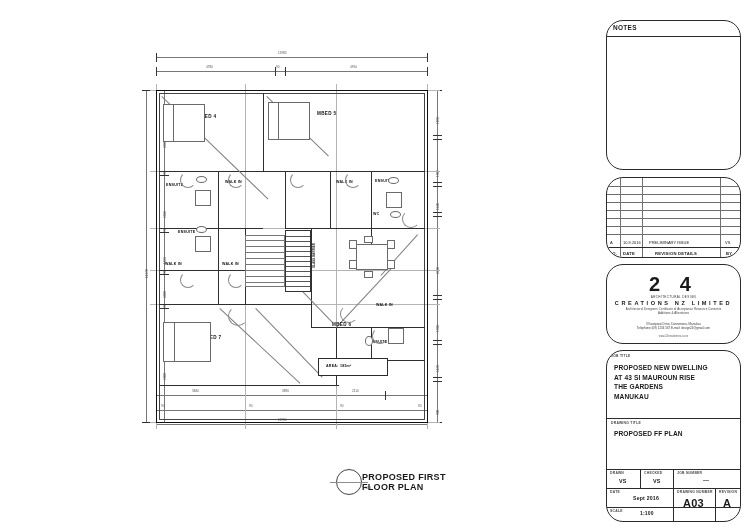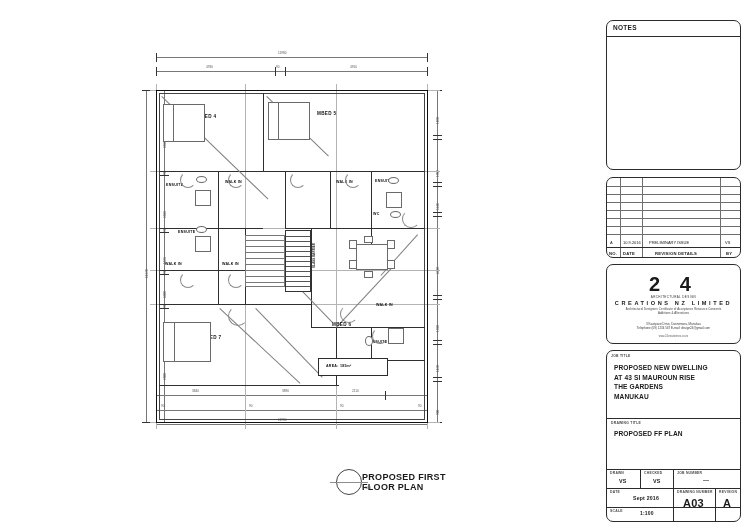--- a/index.html
+++ b/index.html
@@ -10,21 +10,21 @@
 
   
   .abs{position:absolute;}
   .ln{position:absolute;background:#2b2b2b;}
   .hln{height:1px;}
   .vln{width:1px;}
   .thin{background:#8d8d8d;}
   .vthin{background:#b4b4b4;}
 
   
-  .panel{position:absolute;border:1.2px solid #2b2b2b;border-radius:7px;background:#fff;}
+  .panel{position:absolute;border:1.2px solid #2b2b2b;border-radius:17px;background:#fff;}
   .panel-notes{left:606px;top:20px;width:133px;height:148px;}
   .notes-hd{position:absolute;left:0;top:0;width:100%;height:16px;
             border-bottom:1px solid #2b2b2b;box-sizing:border-box;}
   .notes-hd span{position:absolute;left:6px;top:3px;font-size:6.5px;font-weight:bold;letter-spacing:.3px;}
 
   .panel-rev{left:606px;top:177px;width:133px;height:79px;overflow:hidden;}
   .rev-row{position:absolute;left:0;width:100%;height:1px;background:#6e6e6e;}
   .rev-col{position:absolute;top:0;width:1px;height:100%;background:#6e6e6e;}
   .rev-hdr{position:absolute;left:0;bottom:0;width:100%;height:10px;border-top:1.1px solid #2b2b2b;
            box-sizing:border-box;}

